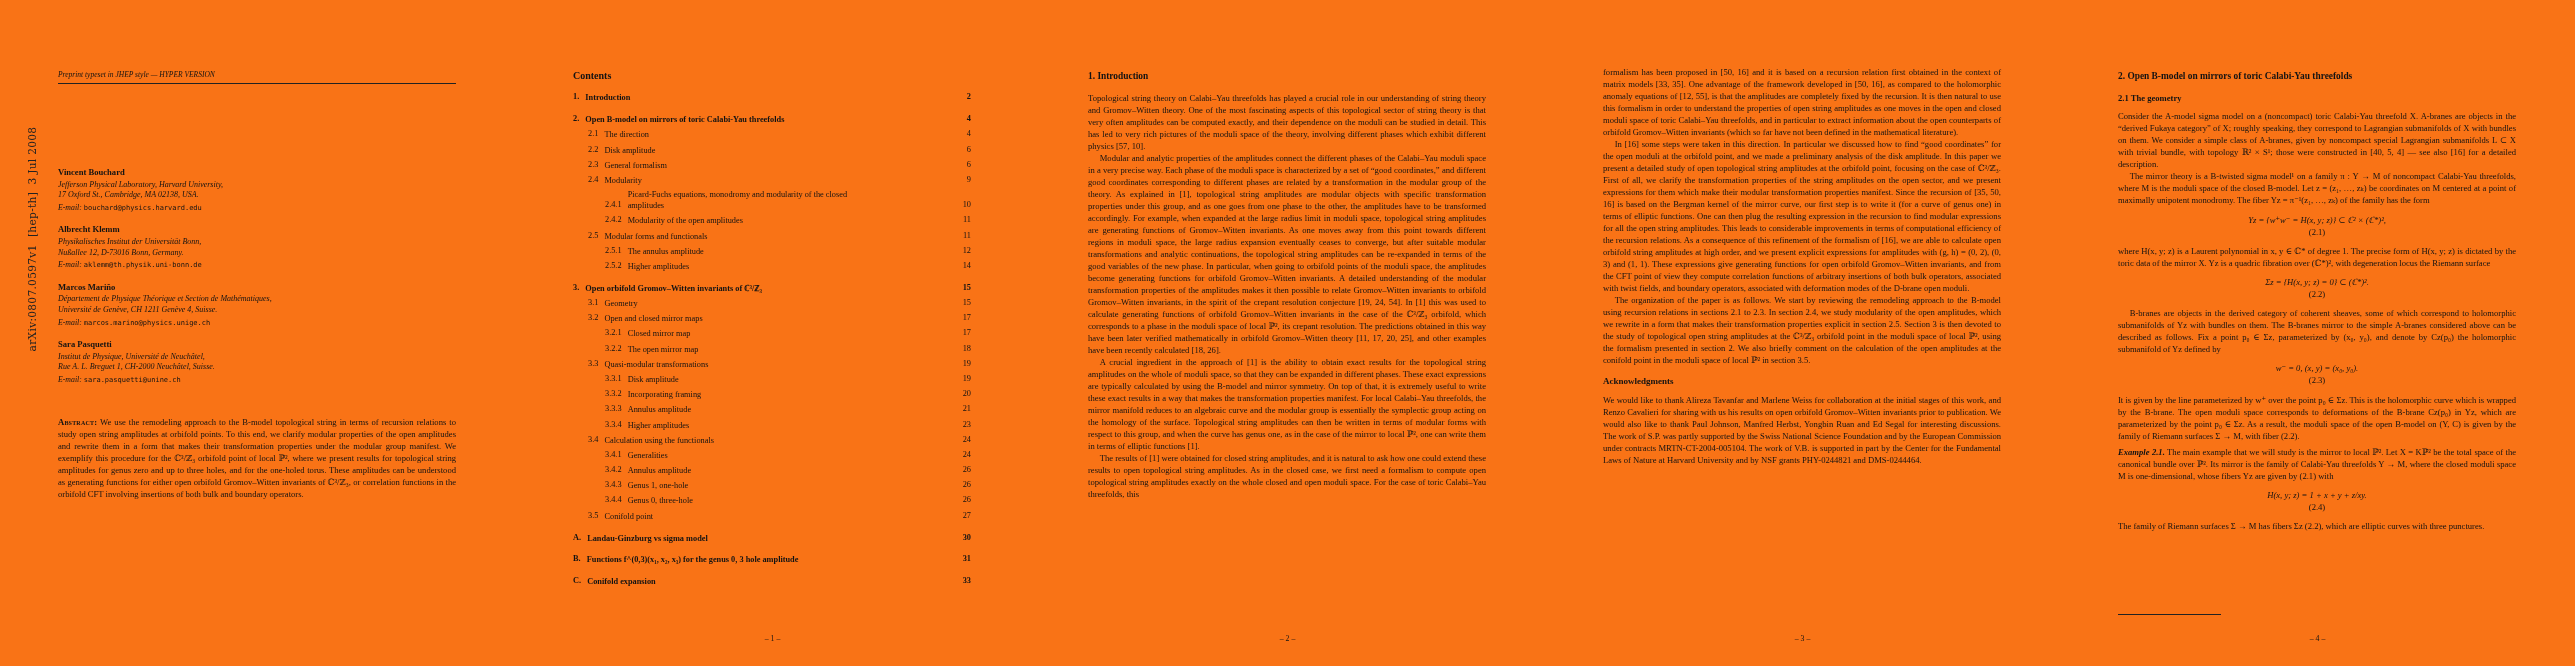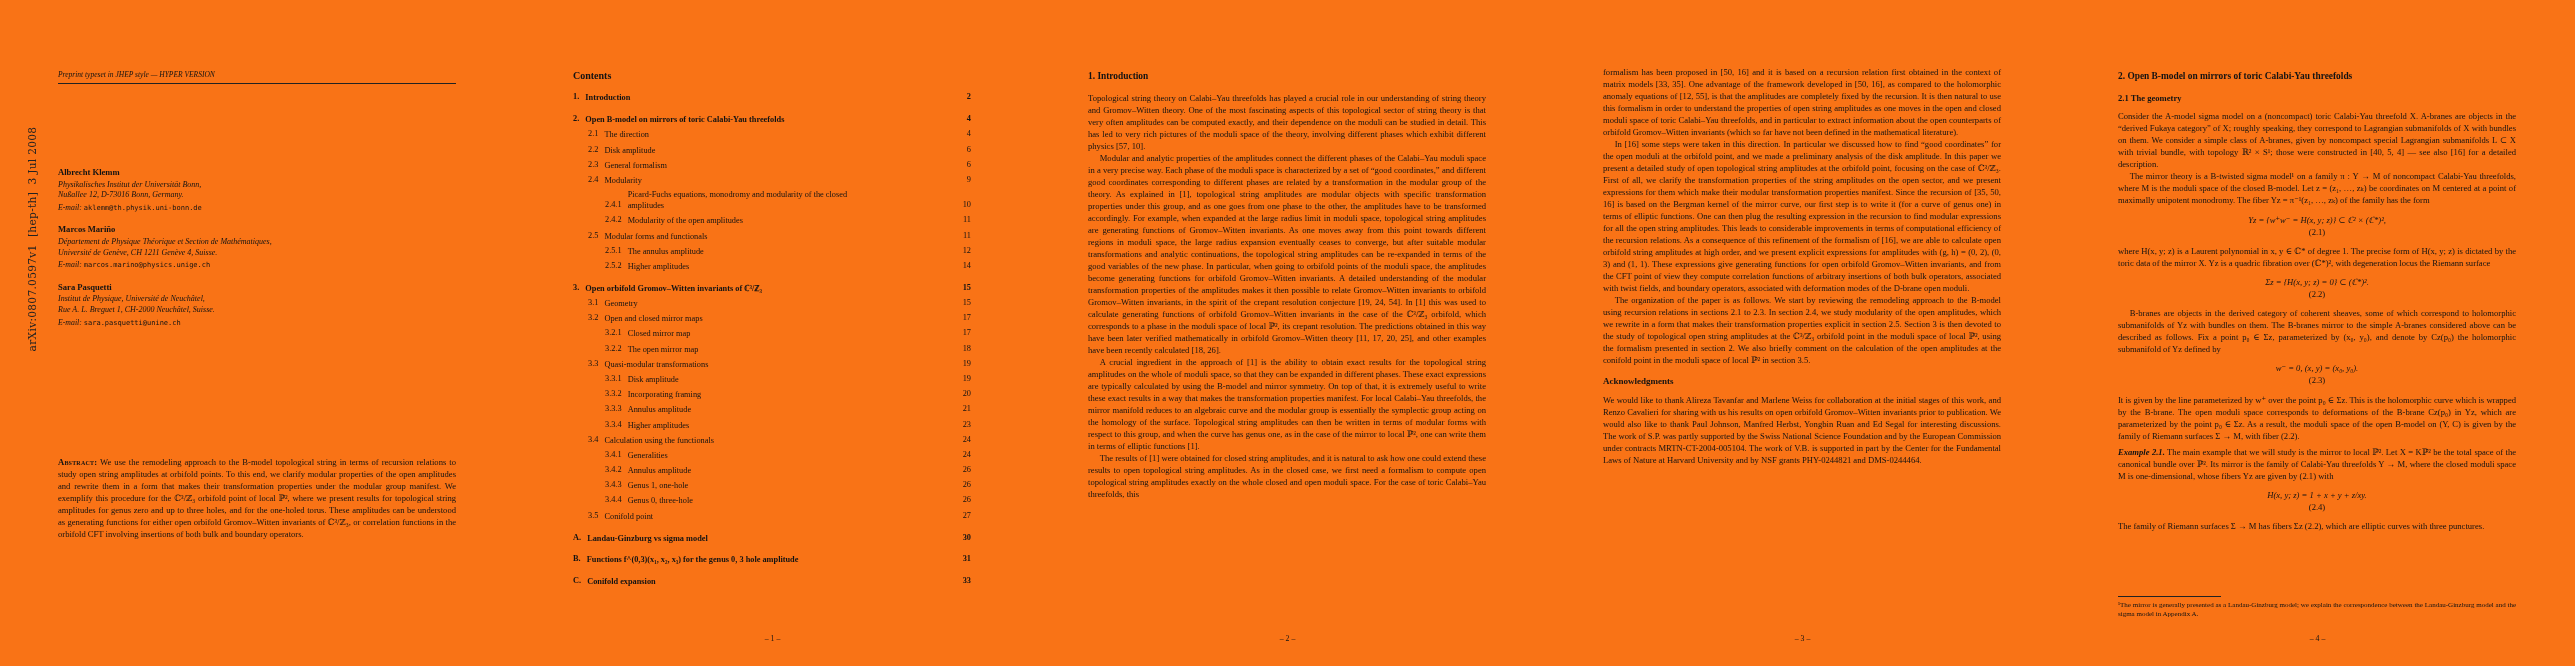--- a/index.html
+++ b/index.html
@@ -18,21 +18,21 @@
   .preprint-note { position:absolute; top:69px; left:58px; font-style:italic; font-size:7.5px; }
   .header-rule { position:absolute; top:83px; left:58px; width:398px; border-top:0.7px solid #222; }
   .title { position:absolute; top:108px; left:58px; width:398px; font-size:14.5px; line-height:18.3px; font-weight:bold; }
   .authors { position:absolute; top:166px; left:58px; width:398px; }
   .author { margin-bottom:9.4px; }
   .author-name { font-weight:bold; font-size:8.6px; margin-bottom:1.7px; }
   .author-affil { font-style:italic; font-size:8px; line-height:10.6px; }
   .author-email { font-size:7.8px; margin-top:1.1px; }
   .email-label { font-style:italic; }
   .email-addr { font-family:"DejaVu Sans Mono",monospace; font-size:7px; }
-  .abstract { position:absolute; top:416px; left:58px; width:398px; text-align:justify;margin-top:40px; }
+  .abstract { position:absolute; top:416px; left:58px; width:398px; text-align:justify; }
   .abstract-label { font-weight:bold; font-variant:small-caps; letter-spacing:0.2px; }
 
   
   .contents-heading { font-weight:bold; font-size:10px; margin-bottom:7.8px; }
   .toc { font-size:8.3px; }
   .toc-row { display:flex; align-items:flex-end; padding:1.6px 0; }
   .toc-row.lvl0 { font-weight:bold; margin-top:6.7px; }
   .toc-row.lvl1 { padding-left:15px; }
   .toc-row.lvl2 { padding-left:32px; }
   .toc-num { margin-right:6.1px; white-space:nowrap; }
@@ -61,20 +61,29 @@
 
 <div class="spread">
 
   <div class="page">
     <div class="arxiv-stamp">arXiv:0807.0597v1  [hep-th]  3 Jul 2008</div>
     <div class="preprint-note">Preprint typeset in JHEP style — HYPER VERSION</div>
     <div class="header-rule"></div>
 
     <div class="authors">
 
+    <div class="author">
+        <div class="author-name">Vincent Bouchard</div>
+        <div class="author-affil">Jefferson Physical Laboratory, Harvard University,</div>
+        <div class="author-affil">17 Oxford St., Cambridge, MA 02138, USA.</div>
+        <div class="author-email">
+          <span class="email-label">E-mail:</span>
+          <span class="email-addr">bouchard@physics.harvard.edu</span>
+        </div>
+      </div>
         <div class="author">
         <div class="author-name">Albrecht Klemm</div>
         <div class="author-affil">Physikalisches Institut der Universität Bonn,</div>
         <div class="author-affil">Nußallee 12, D-73016 Bonn, Germany.</div>
         <div class="author-email">
           <span class="email-label">E-mail:</span>
           <span class="email-addr">aklemm@th.physik.uni-bonn.de</span>
         </div>
       </div>
         <div class="author">
@@ -328,19 +337,18 @@
       <div class="eq">
         <span class="eq-body">H(x, y; z) = 1 + x + y + z/xy.</span>
         <span class="eq-tag">(2.4)</span>
       </div>
 
       <p class="para">The family of Riemann surfaces Σ → M has fibers Σz (2.2), which are elliptic curves with three punctures.</p>
     </div>
 
     <div class="footnote-block">
       <div class="footnote-rule"></div>
-      <p class="footnote">¹The mirror is generally presented as a Landau-Ginzburg model; we explain the correspondence between the Landau-Ginzburg model and the sigma model in Appendix A.</p>
     </div>
     <div class="pageno">– 4 –</div>
   </div>
 
 </div>
 
 
 </body></html>

